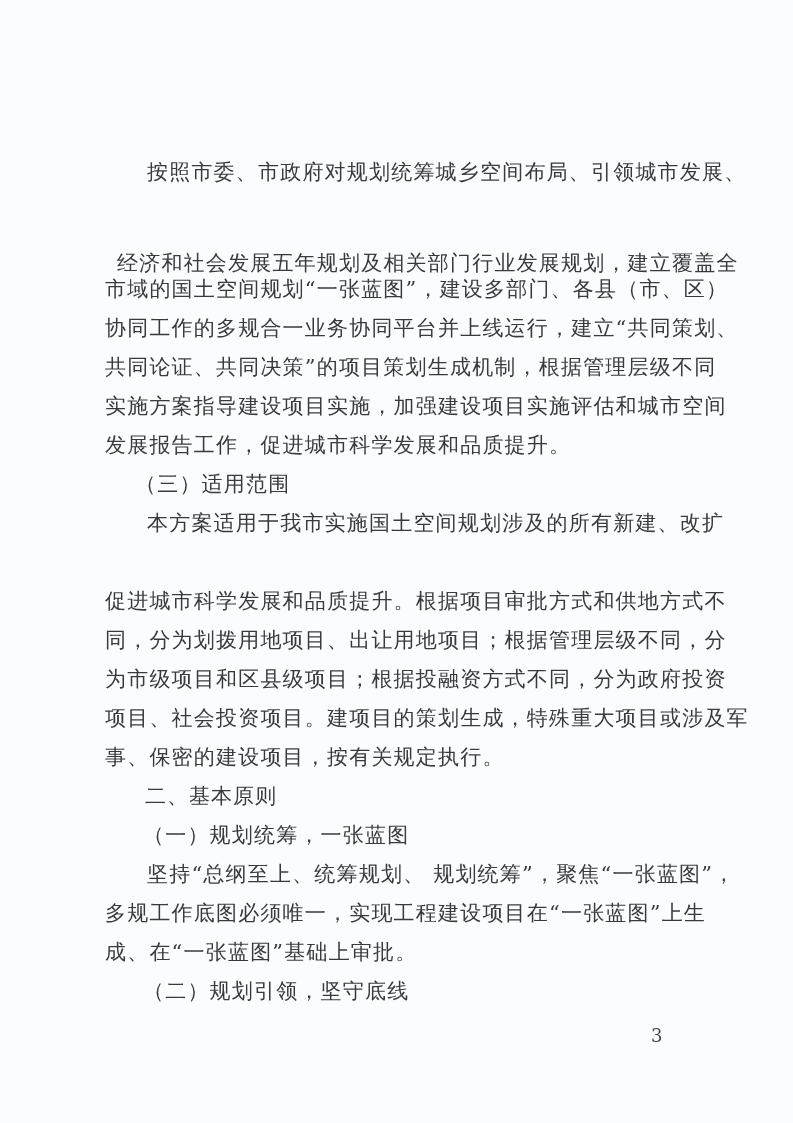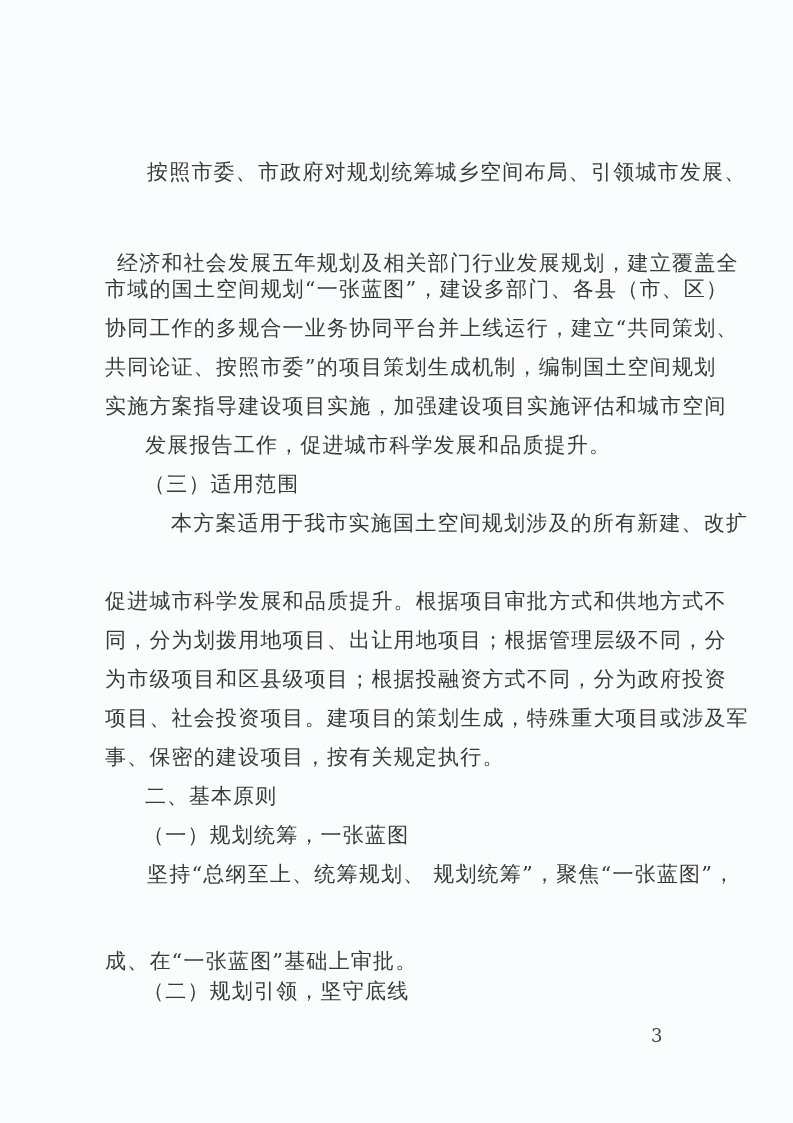--- a/index.html
+++ b/index.html
@@ -26,36 +26,37 @@
 </style>
 </head>
 <body>
 
 <div class="page">
 
   <div class="line" style="left:147px;top:160px;">按照市委、市政府对规划统筹城乡空间布局、引领城市发展、</div>
   <div class="line" style="left:117px;top:238px;margin-top:13px;">经济和社会发展五年规划及相关部门行业发展规划，建立覆盖全</div>
   <div class="line" style="left:105px;top:277px;">市域的国土空间规划“一张蓝图”，建设多部门、各县（市、区）</div>
   <div class="line" style="left:105px;top:316px;">协同工作的多规合一业务协同平台并上线运行，建立“共同策划、</div>
-  <div class="line" style="left:105px;top:355px;">共同论证、按照市委”的项目策划生成机制，编制国土空间规划</div>
+  <div class="line" style="left:105px;top:355px;">共同论证、共同决策”的项目策划生成机制，根据管理层级不同</div>
   <div class="line" style="left:105px;top:394px;">实施方案指导建设项目实施，加强建设项目实施评估和城市空间</div>
-  <div class="line" style="left:105px;top:433px;margin-left:40px;">发展报告工作，促进城市科学发展和品质提升。</div>
+  <div class="line" style="left:105px;top:433px;">发展报告工作，促进城市科学发展和品质提升。</div>
 
-  <div class="line" style="left:144px;top:472px;">（三）适用范围</div>
+  <div class="line" style="left:135px;top:472px;">（三）适用范围</div>
 
-  <div class="line" style="left:147px;top:511px;margin-left:24px;">本方案适用于我市实施国土空间规划涉及的所有新建、改扩</div>
+  <div class="line" style="left:147px;top:511px;">本方案适用于我市实施国土空间规划涉及的所有新建、改扩</div>
   <div class="line" style="left:105px;top:589px;">促进城市科学发展和品质提升。根据项目审批方式和供地方式不</div>
   <div class="line" style="left:105px;top:628px;">同，分为划拨用地项目、出让用地项目；根据管理层级不同，分</div>
   <div class="line" style="left:105px;top:667px;">为市级项目和区县级项目；根据投融资方式不同，分为政府投资</div>
   <div class="line" style="left:105px;top:706px;">项目、社会投资项目。建项目的策划生成，特殊重大项目或涉及军</div>
   <div class="line" style="left:105px;top:745px;">事、保密的建设项目，按有关规定执行。</div>
 
   <div class="line heading" style="left:145px;top:784px;">二、基本原则</div>
 
   <div class="line" style="left:143px;top:823px;">（一）规划统筹，一张蓝图</div>
 
   <div class="line" style="left:147px;top:862px;">坚持“总纲至上、统筹规划、 规划统筹”，聚焦“一张蓝图”，</div>
-  <div class="line" style="left:105px;top:940px;margin-top:9px;">成、在“一张蓝图”基础上审批。</div>
+  <div class="line" style="left:105px;top:901px;">多规工作底图必须唯一，实现工程建设项目在“一张蓝图”上生</div>
+  <div class="line" style="left:105px;top:940px;">成、在“一张蓝图”基础上审批。</div>
 
   <div class="line" style="left:143px;top:979px;">（二）规划引领，坚守底线</div>
 
   <div class="pagenum">3</div>
 </div>
 
 </body></html>

